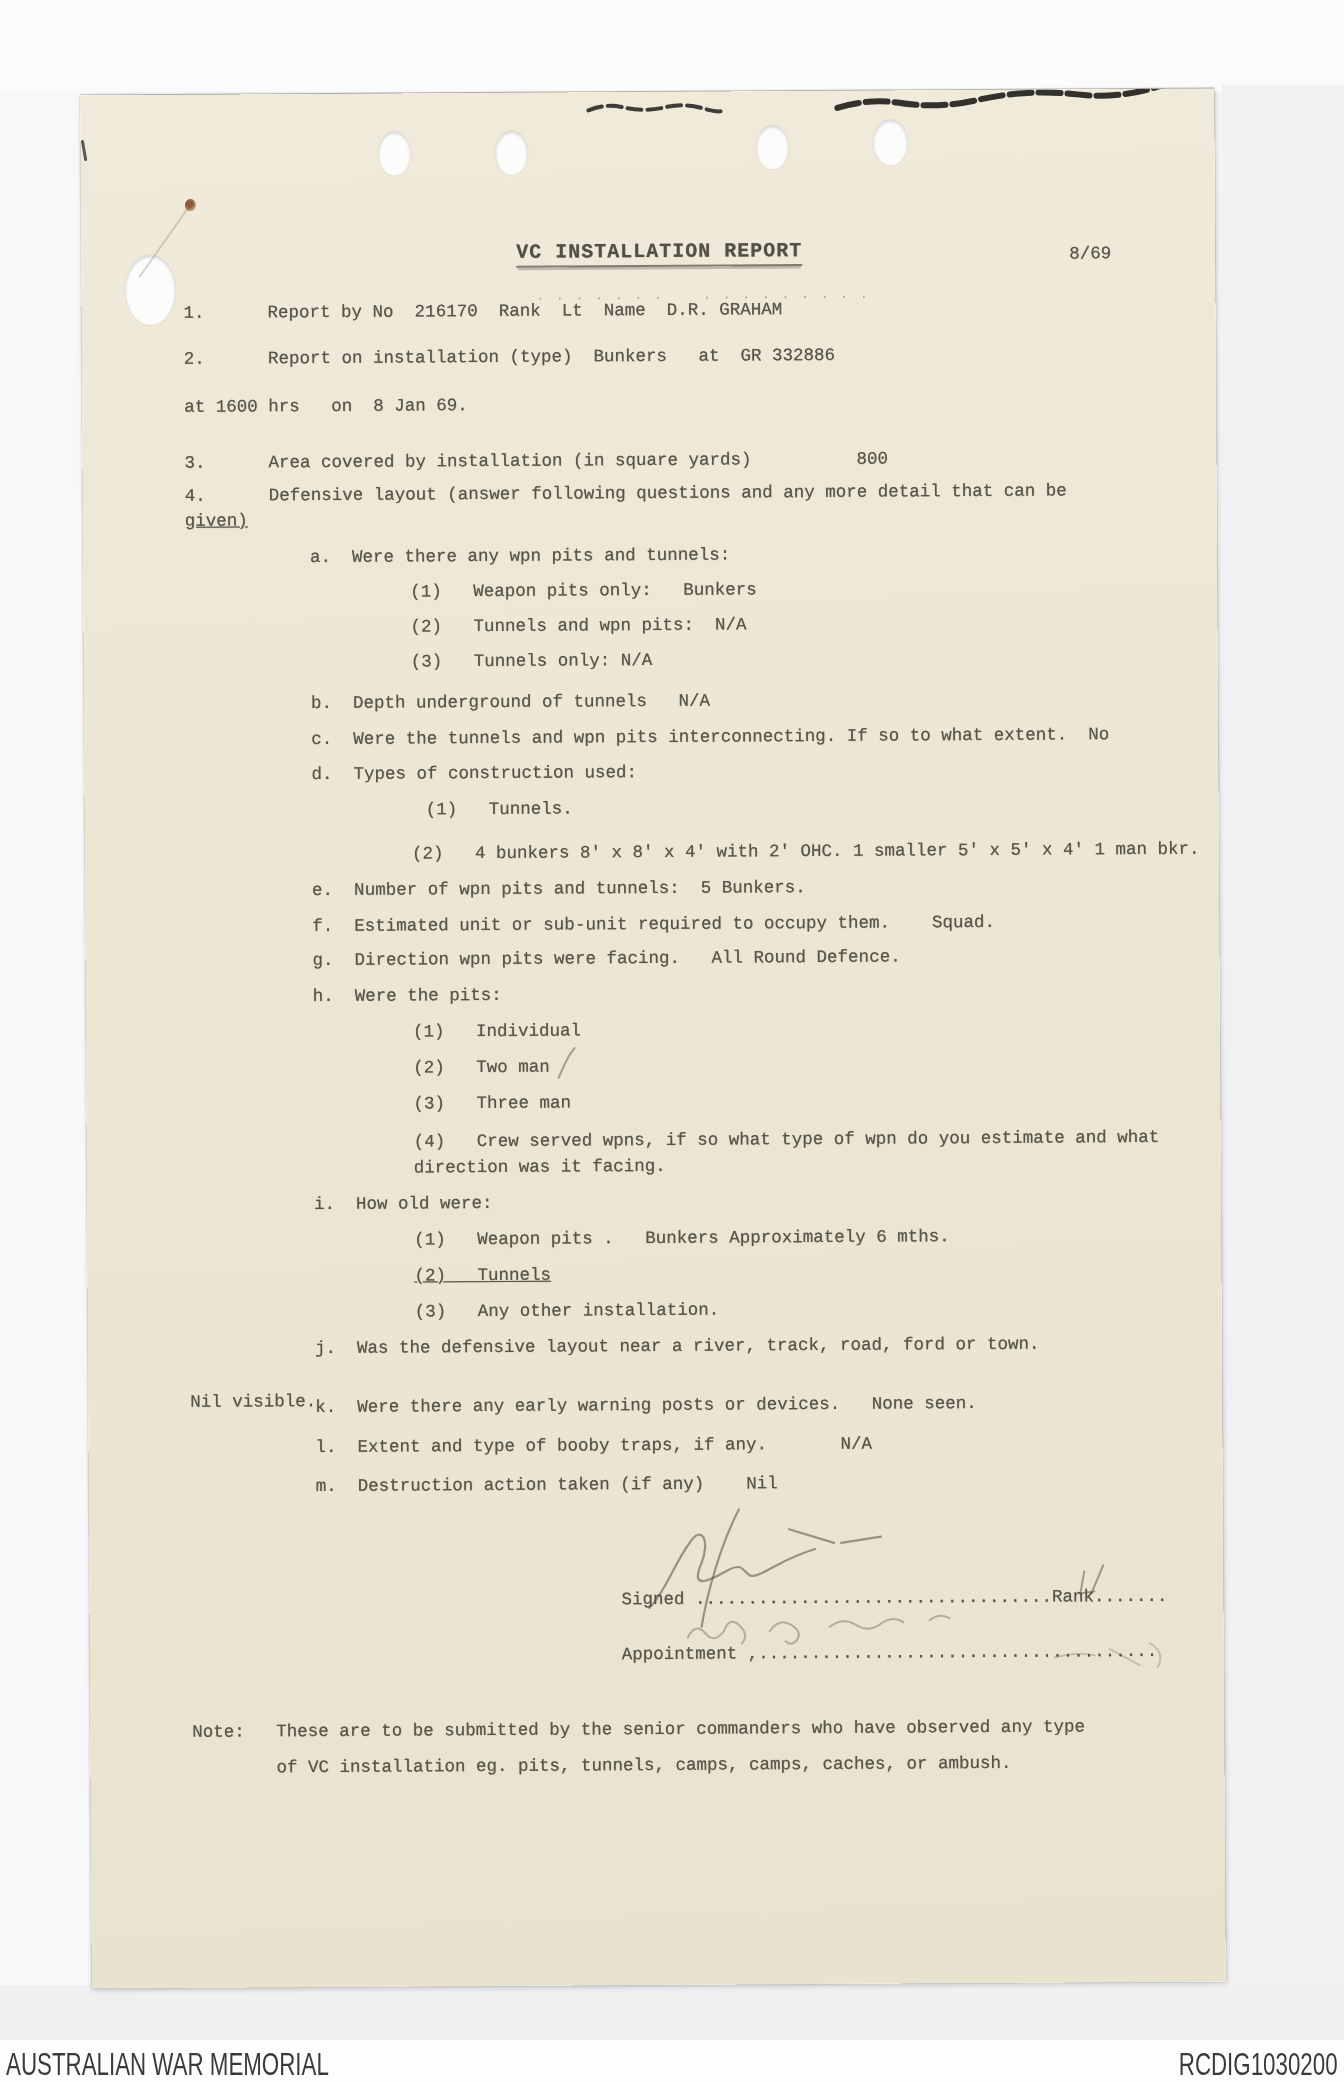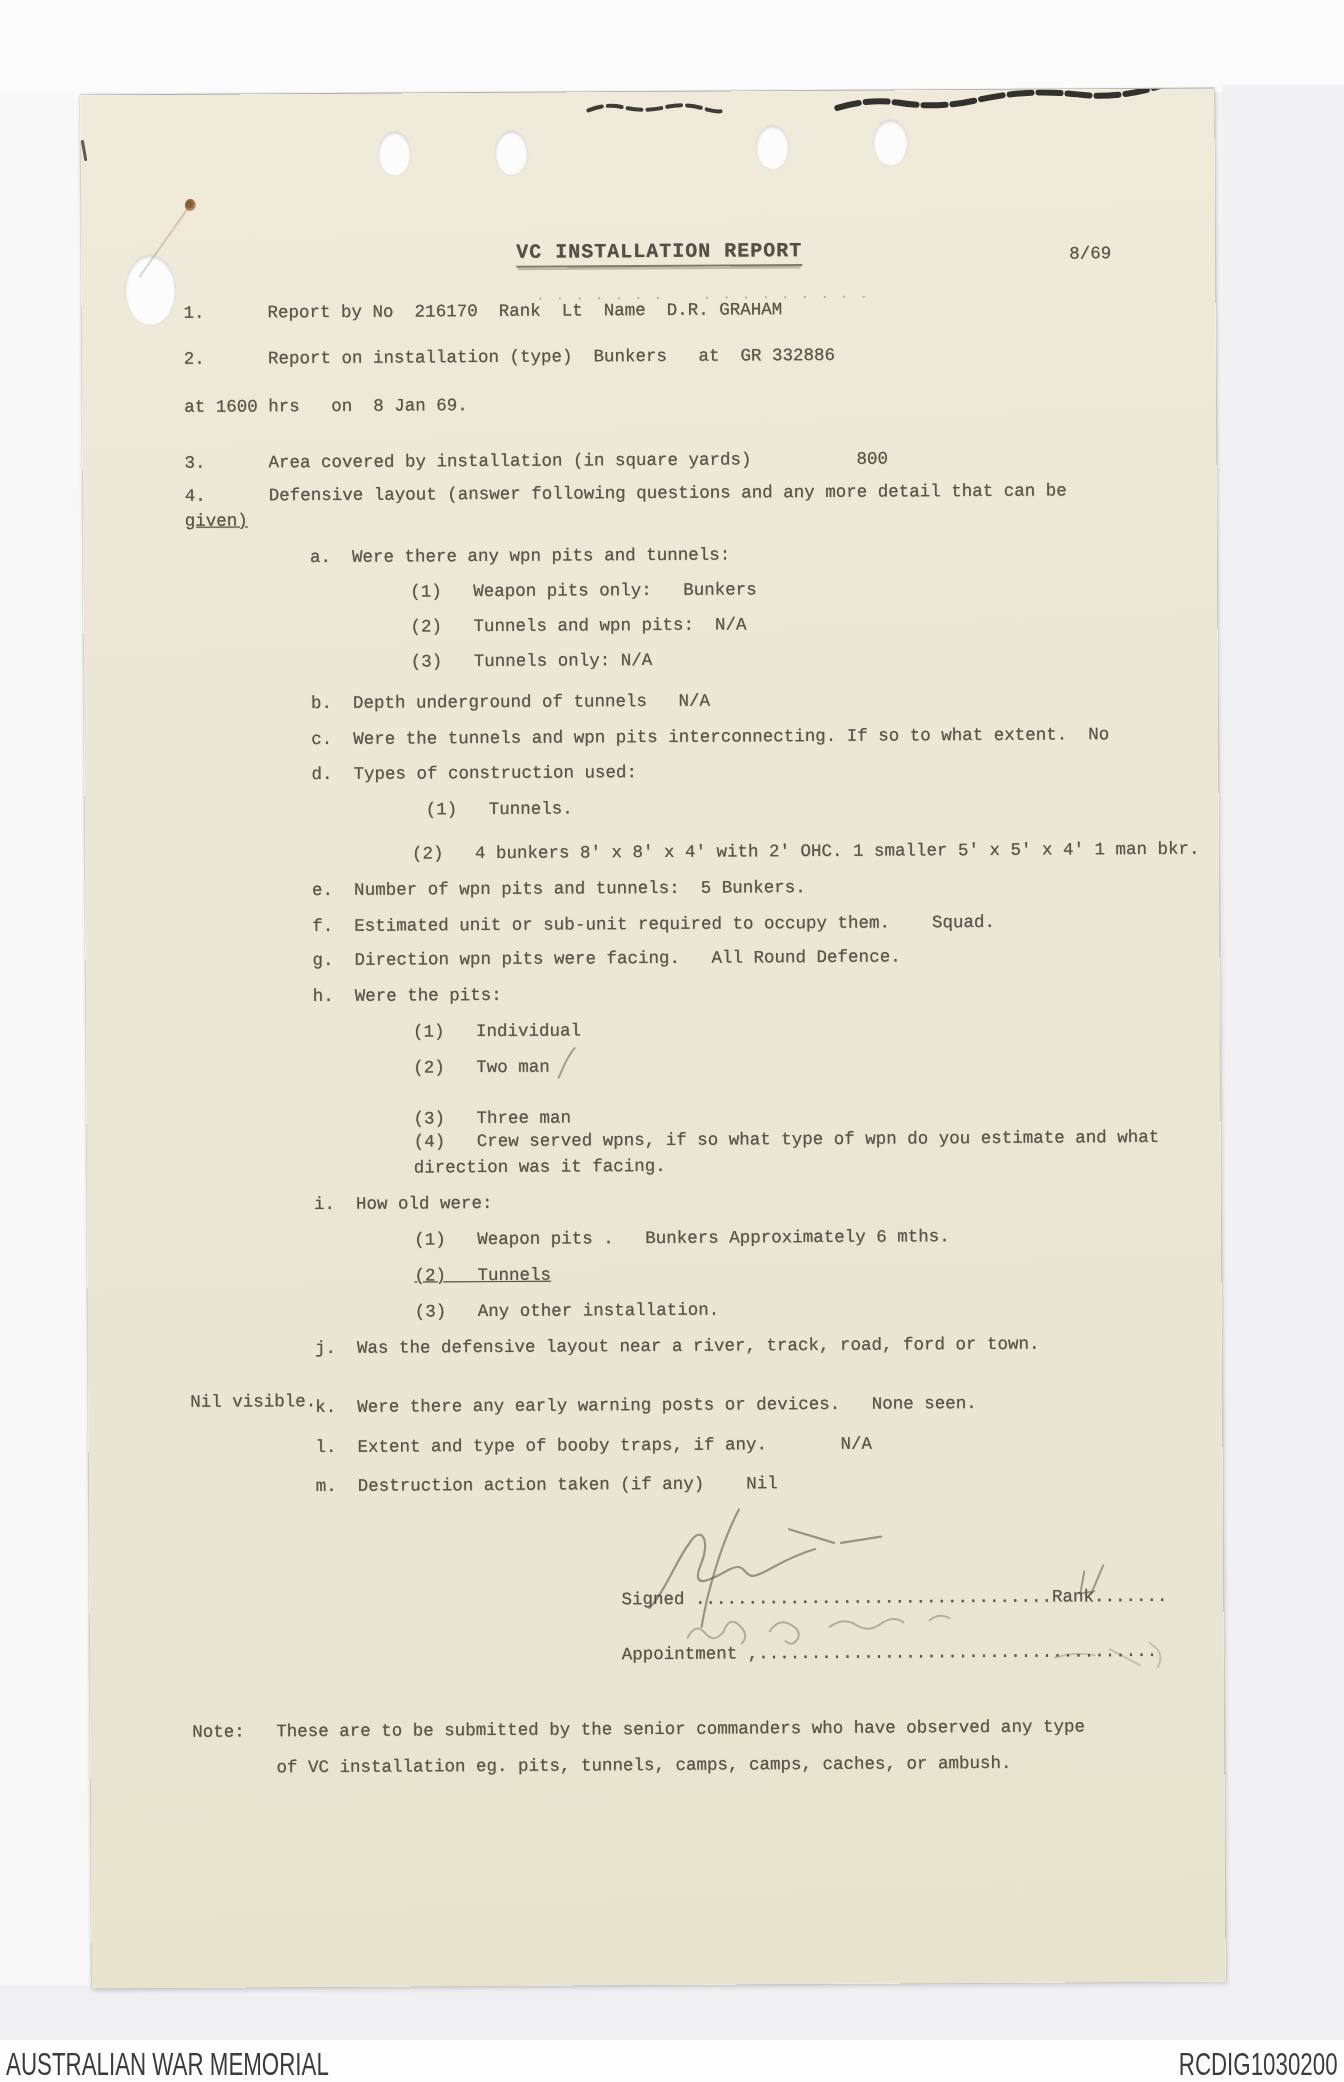--- a/index.html
+++ b/index.html
@@ -134,21 +134,21 @@
   <div class="tl" style="left:227px;top:635px;">c.  Were the tunnels and wpn pits interconnecting. If so to what extent.  No</div>
   <div class="tl" style="left:227px;top:670px;">d.  Types of construction used:</div>
   <div class="tl" style="left:341px;top:706px;font-family:Liberation Mono, monospace;">(1)   Tunnels.</div>
   <div class="tl" style="left:327px;top:750px;">(2)   4 bunkers 8' x 8' x 4' with 2' OHC. 1 smaller 5' x 5' x 4' 1 man bkr.</div>
   <div class="tl" style="left:227px;top:786px;">e.  Number of wpn pits and tunnels:  5 Bunkers.</div>
   <div class="tl" style="left:227px;top:822px;">f.  Estimated unit or sub-unit required to occupy them.    Squad.</div>
   <div class="tl" style="left:227px;top:856px;">g.  Direction wpn pits were facing.   All Round Defence.</div>
   <div class="tl" style="left:227px;top:892px;">h.  Were the pits:</div>
   <div class="tl" style="left:327px;top:928px;">(1)   Individual</div>
   <div class="tl" style="left:327px;top:964px;">(2)   Two man</div>
-  <div class="tl" style="left:327px;top:1000px;margin-top:15px;">(3)   Three man</div>
+  <div class="tl" style="left:327px;top:1000px;">(3)   Three man</div>
   <div class="tl" style="left:327px;top:1038px;">(4)   Crew served wpns, if so what type of wpn do you estimate and what</div>
   <div class="tl" style="left:327px;top:1064px;">direction was it facing.</div>
 
   <div class="tl" style="left:227px;top:1100px;">i.  How old were:</div>
   <div class="tl" style="left:327px;top:1136px;">(1)   Weapon pits .   Bunkers Approximately 6 mths.</div>
   <div class="tl" style="left:327px;top:1172px;text-decoration:underline;">(2)   Tunnels</div>
   <div class="tl" style="left:327px;top:1208px;">(3)   Any other installation.</div>
 
   <div class="tl" style="left:227px;top:1244px;">j.  Was the defensive layout near a river, track, road, ford or town.</div>
   <div class="tl" style="left:102px;top:1297px;">Nil visible.</div>

